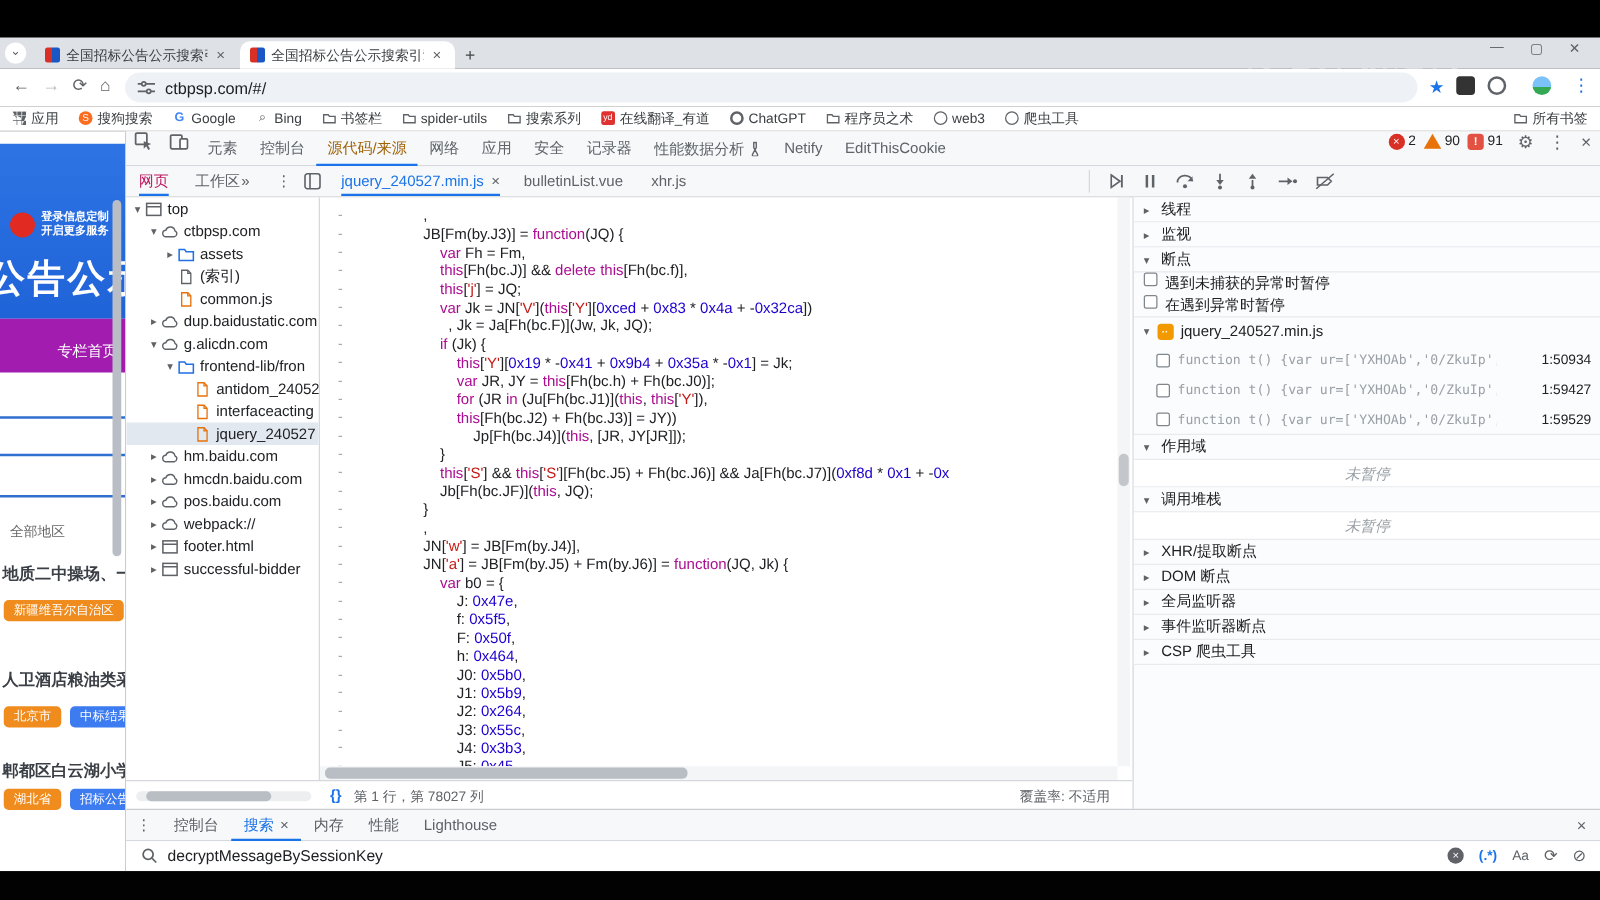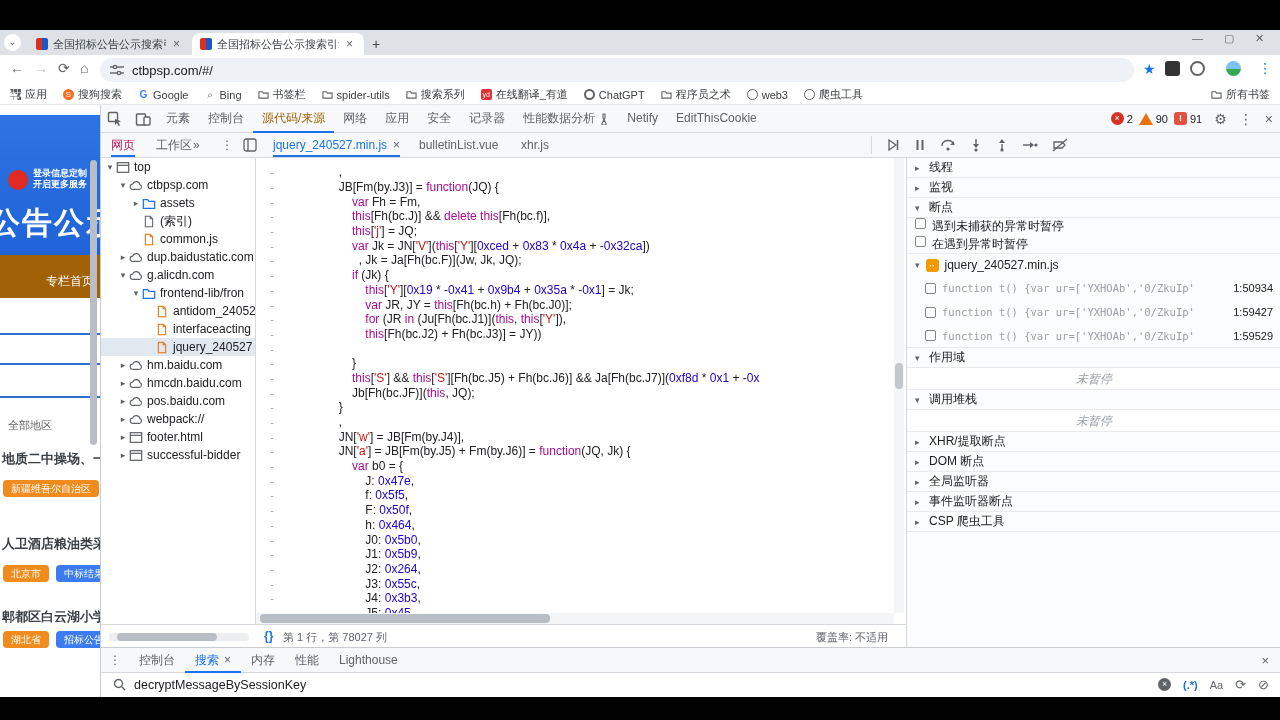--- a/index.html
+++ b/index.html
@@ -31,34 +31,34 @@
   .bm { display:flex; align-items:center; gap:4px; white-space:nowrap; }
   .bm .mi { width:11px; height:11px; display:inline-block; }
   .bm-all { margin-left:auto; }
 
   
   .pagestrip { position:absolute; left:0; top:105px; width:100px; height:592px; background:#fff; overflow:hidden; }
   .banner { position:absolute; left:0; top:10px; width:100px; height:140px; background:linear-gradient(180deg,#2e74e4,#1f63d8); }
   .logodot { position:absolute; left:8px; top:55px; width:20px; height:20px; border-radius:50%; background:#e02a22; }
   .logintxt { position:absolute; left:33px; top:53px; color:#fff; font-size:9px; line-height:11px; white-space:nowrap; font-weight:bold; }
   .bigtitle { position:absolute; left:-10px; top:88px; color:#fff; font-size:30px; font-weight:bold; white-space:nowrap; letter-spacing:2px; }
-  .subbar { position:absolute; left:0; top:150px; width:100px; height:43px; background:#a16207; }
+  .subbar { position:absolute; left:0; top:150px; width:100px; height:43px; background:#a21caf; }
   .subbar span { position:absolute; right:6px; bottom:8px; color:#fff; font-size:12px; white-space:nowrap; }
   .bline { position:absolute; left:0; width:100px; height:2px; background:#2e6fd0; }
   .pfilter { position:absolute; left:8px; top:313px; font-size:11px; color:#666; }
   .ptitle { position:absolute; left:2px; color:#3a3f46; font-size:13px; font-weight:bold; white-space:nowrap; }
   .badges { position:absolute; left:3px; display:flex; gap:7px; }
   .badge { height:17px; border-radius:4px; color:#fff; font-size:10px; line-height:17px; padding:0 8px; white-space:nowrap; }
   .badge.orange { background:#f08c1d; }
   .badge.blue { background:#3d7bf0; }
   .pscroll { position:absolute; left:90px; top:55px; width:7px; height:285px; border-radius:4px; background:#b9bec6; }
 
   
   .devtools { position:absolute; left:100px; top:105px; width:1180px; height:592px; background:#fff; border-left:1px solid #c9ccd1; }
-  .dt-tabbar { position:absolute; left:0; top:0; width:1180px; height:28px; background:#f6f8fa; border-bottom:1px solid #d5d8dc; display:flex; align-items:center; font-size:12px; color:#5f6368; }
+  .dt-tabbar { position:absolute; left:0; top:0; width:1180px; height:28px; background:#f6f8fa; border-bottom:1px solid #d5d8dc; display:flex; align-items:flex-start; font-size:12px; color:#5f6368; }
   .dt-tab { padding:0 9px; height:28px; line-height:27px; white-space:nowrap; }
   .dt-tab.sel { color:#a16207; box-shadow:inset 0 -2px 0 #1a73e8; }
   .ticon { width:16px; height:16px; margin:0 6px; flex:0 0 auto; }
   .badgerow { margin-left:auto; display:flex; align-items:center; gap:6px; padding-right:8px; color:#202124; }
   .bdg { display:flex; align-items:center; gap:3px; font-size:11px; }
   .errdot { width:13px; height:13px; border-radius:50%; background:#d93025; color:#fff; font-size:9px; text-align:center; line-height:13px; }
   .warntri { width:0; height:0; border-left:7px solid transparent; border-right:7px solid transparent; border-bottom:12px solid #e8710a; position:relative; }
   .issuesq { width:13px; height:13px; border-radius:3px; background:#e25142; color:#fff; font-size:9px; font-weight:bold; text-align:center; line-height:13px; }
   .gear { font-size:14px; color:#5f6368; margin-left:6px; }
 
@@ -554,20 +554,21 @@
           <div class="cl">
             <span class="gut">-</span>
             <span class="ct"><span class="tk-p">                         </span><span class="tk-k">for</span><span class="tk-p"> (JR </span><span class="tk-k">in</span><span class="tk-p"> (Ju[Fh(bc.J1)](</span><span class="tk-k">this</span><span class="tk-p">, </span><span class="tk-k">this</span><span class="tk-p">[</span><span class="tk-s">'Y'</span><span class="tk-p">]),</span></span>
           </div>
           <div class="cl">
             <span class="gut">-</span>
             <span class="ct"><span class="tk-p">                         </span><span class="tk-k">this</span><span class="tk-p">[Fh(bc.J2) + Fh(bc.J3)] = JY))</span></span>
           </div>
           <div class="cl">
             <span class="gut">-</span>
+            <span class="ct"><span class="tk-p">                             Jp[Fh(bc.J4)](</span><span class="tk-k">this</span><span class="tk-p">, [JR, JY[JR]]);</span></span>
           </div>
           <div class="cl">
             <span class="gut">-</span>
             <span class="ct"><span class="tk-p">                     }</span></span>
           </div>
           <div class="cl">
             <span class="gut">-</span>
             <span class="ct"><span class="tk-p">                     </span><span class="tk-k">this</span><span class="tk-p">[</span><span class="tk-s">'S'</span><span class="tk-p">] &amp;&amp; </span><span class="tk-k">this</span><span class="tk-p">[</span><span class="tk-s">'S'</span><span class="tk-p">][Fh(bc.J5) + Fh(bc.J6)] &amp;&amp; Ja[Fh(bc.J7)](</span><span class="tk-n">0xf8d</span><span class="tk-p"> * </span><span class="tk-n">0x1</span><span class="tk-p"> + -</span><span class="tk-n">0x</span></span>
           </div>
           <div class="cl">

